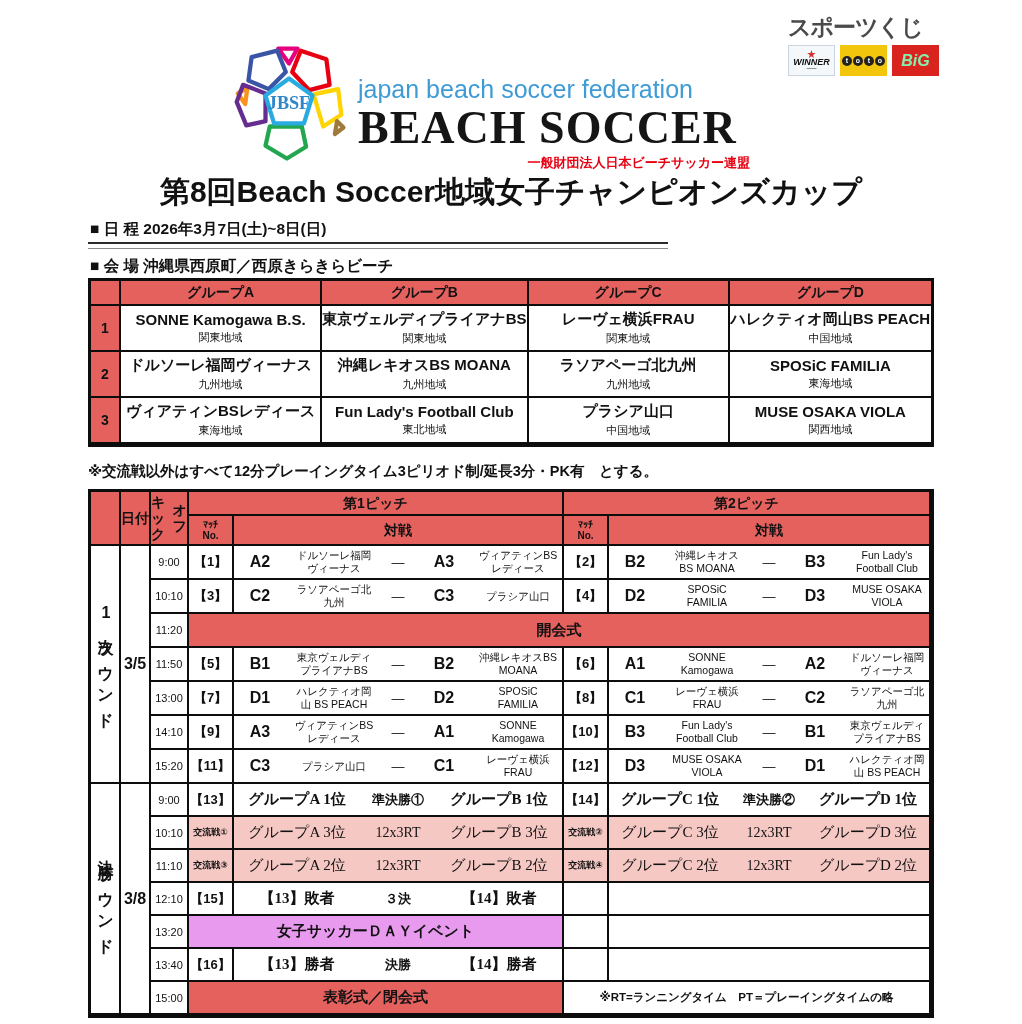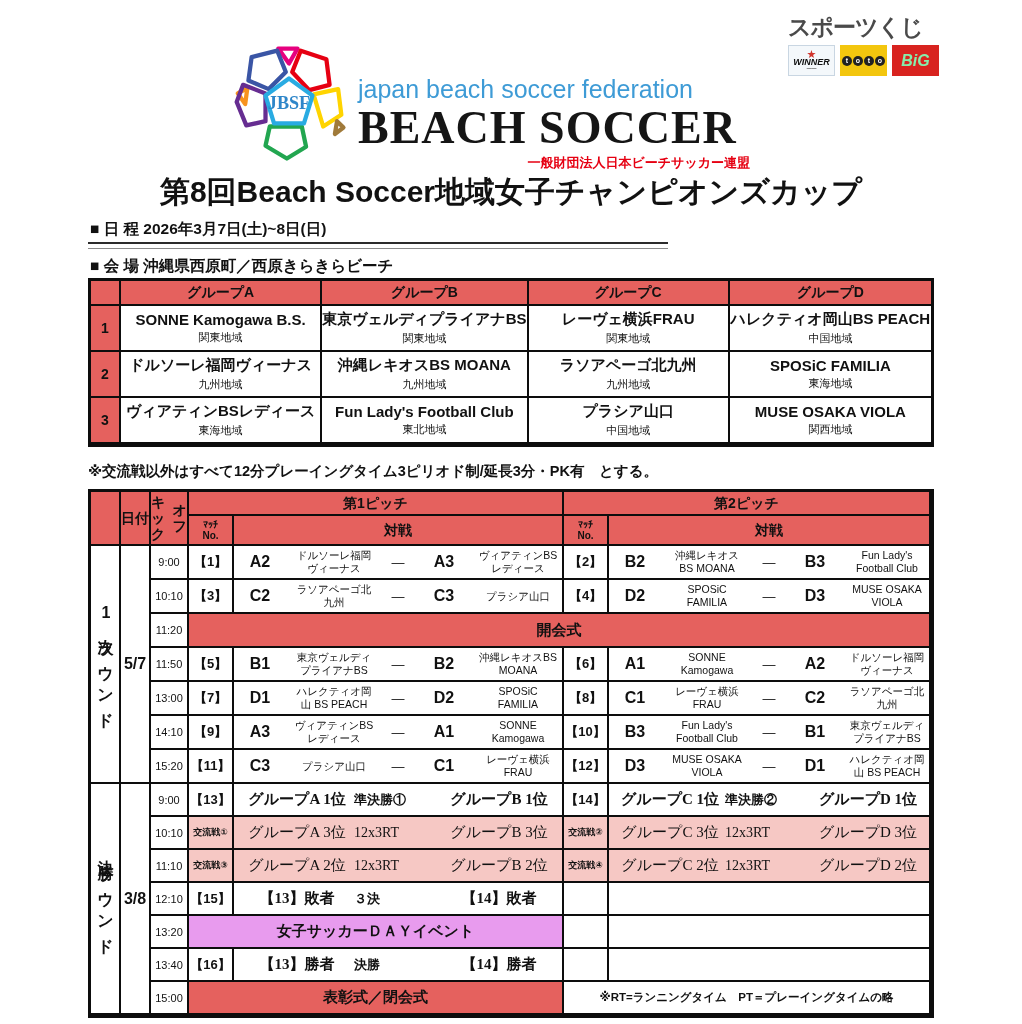--- a/index.html
+++ b/index.html
@@ -59,21 +59,21 @@
   .dcell{font-size:16px;font-weight:700;}
   .time{font-size:11px;font-weight:500;}
   .mno{font-size:13px;font-weight:800;}
   .mno-small{font-size:9px;font-weight:700;text-align:center;line-height:1.2;padding:0 2px;flex-wrap:wrap;}
   .match{justify-content:flex-start !important;padding:0 4px;gap:12px;}
   .code{width:44px;font-size:16px;font-weight:800;text-align:center;flex:none;}
   .tname{flex:1;font-size:10.5px;text-align:center;line-height:1.2;}
   .dash{width:24px;font-size:13px;text-align:center;flex:none;}
   .tri{padding:0 6px;font-family:Liberation Serif, serif;}
   .tl,.tr{flex:1;font-size:15px;font-weight:800;text-align:center;}
-  .tc{width:88px;font-size:13px;font-weight:800;flex:none;}
+  .tc{width:88px;font-size:13px;font-weight:800;text-align:center;flex:none;}
   .tri.lite .tl,.tri.lite .tr{font-weight:500;}
   .tri.lite .tc{font-weight:500;font-size:14px;}
   .event{font-size:15px;font-weight:800;}
   .notecell{font-size:11.5px;font-weight:700;}
 </style>
 </head>
 <body>
 
 <div id="page">
 
@@ -216,21 +216,21 @@
         <span>No.</span>
     </div>
     <div class="red hd" style="grid-area:2/5/3/6">対戦</div>
     <div class="red hd-small" style="grid-area:2/6/3/7">
       <span>ﾏｯﾁ</span>
         <span>No.</span>
     </div>
     <div class="red hd" style="grid-area:2/7/3/8">対戦</div>
 
     <div class="vlabel" style="grid-area:3/1/10/2">1次ラウンド</div>
-    <div class="dcell" style="grid-area:3/2/10/3">5/7</div>
+    <div class="dcell" style="grid-area:3/2/10/3">3/5</div>
     <div class="vlabel" style="grid-area:10/1/17/2">決勝ラウンド</div>
     <div class="dcell" style="grid-area:10/2/17/3">3/8</div>
 
     <div class="time" style="grid-area:3/3/4/4">9:00</div>
     <div class="mno" style="grid-area:3/4/4/5">【1】</div>
     <div class="match" style="grid-area:3/5/4/6">
       <span class="code">A2</span>
         <span class="tname">ドルソーレ福岡ヴィーナス</span>
         <span class="dash">―</span>
         <span class="code">A3</span>

